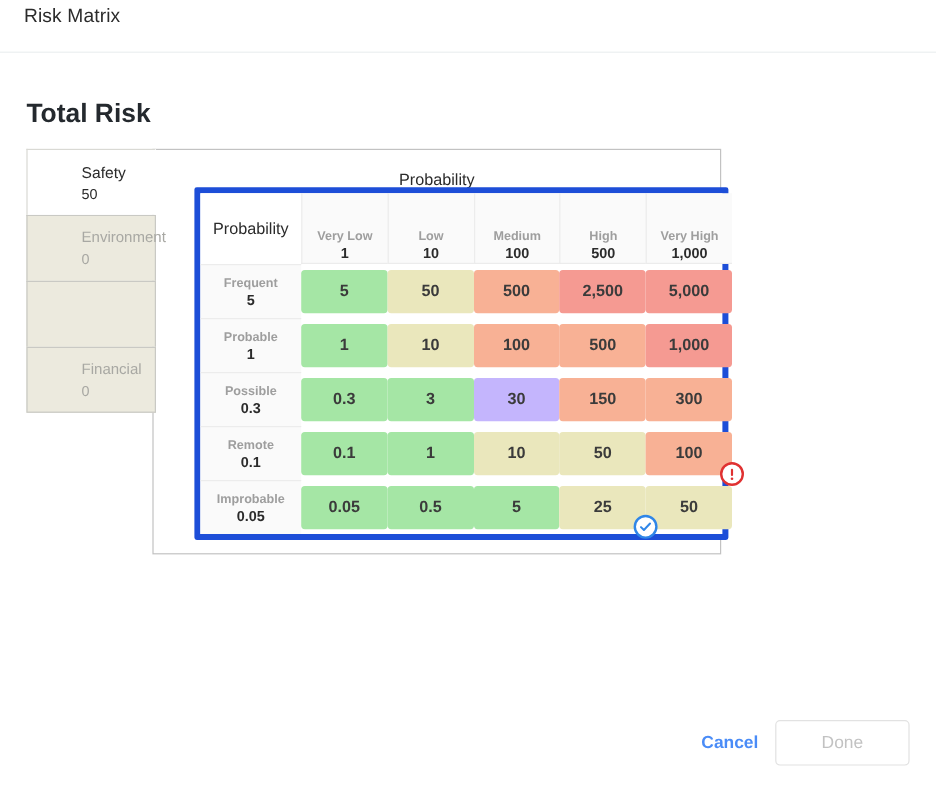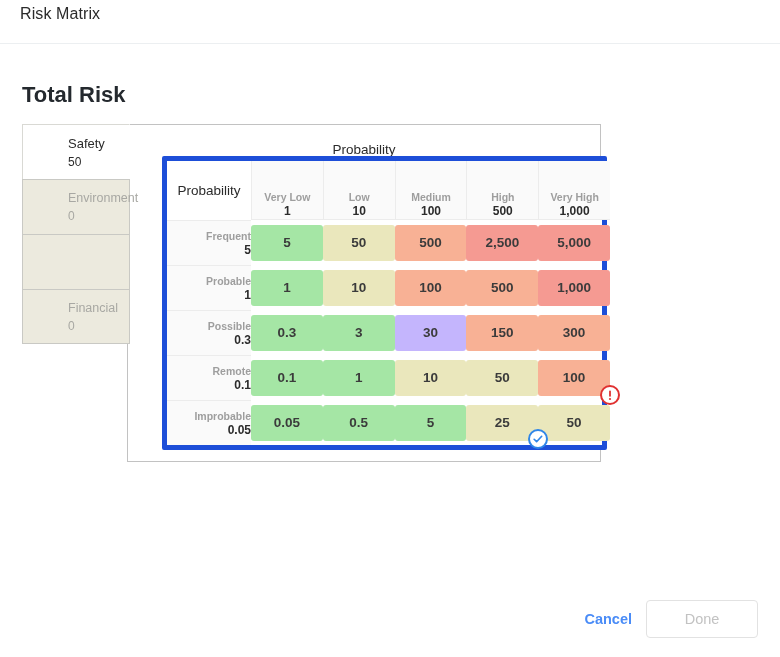--- a/index.html
+++ b/index.html
@@ -184,21 +184,21 @@
     font-weight: bold;
     color: #2b2b2b;
     display: block;
     line-height: 15px;
   }
   .rowhead {
     width: 84px;
     height: 44px;
     background: #fafafa;
     border-top: 1px solid #ececec;
-    text-align: right;
+    text-align: center;
     vertical-align: middle;
   }
   .rowhead .rh-name {
     font-size: 10.5px;
     color: #9e9e9e;
     display: block;
     line-height: 14px;
   }
   .rowhead .rh-val {
     font-size: 12px;

